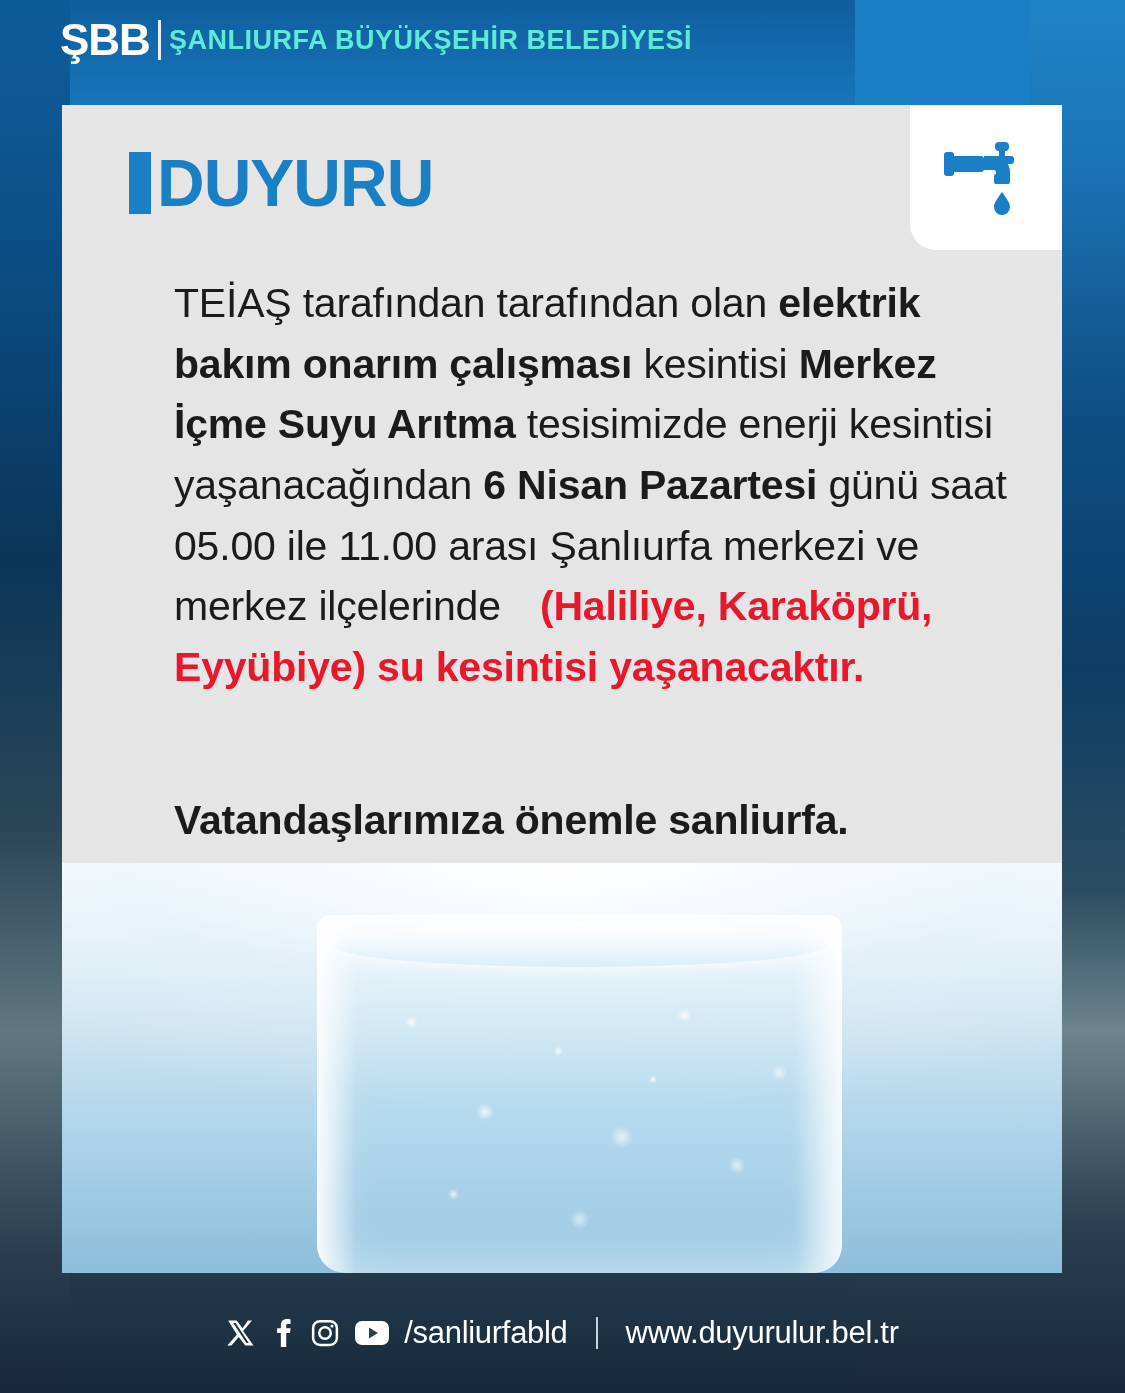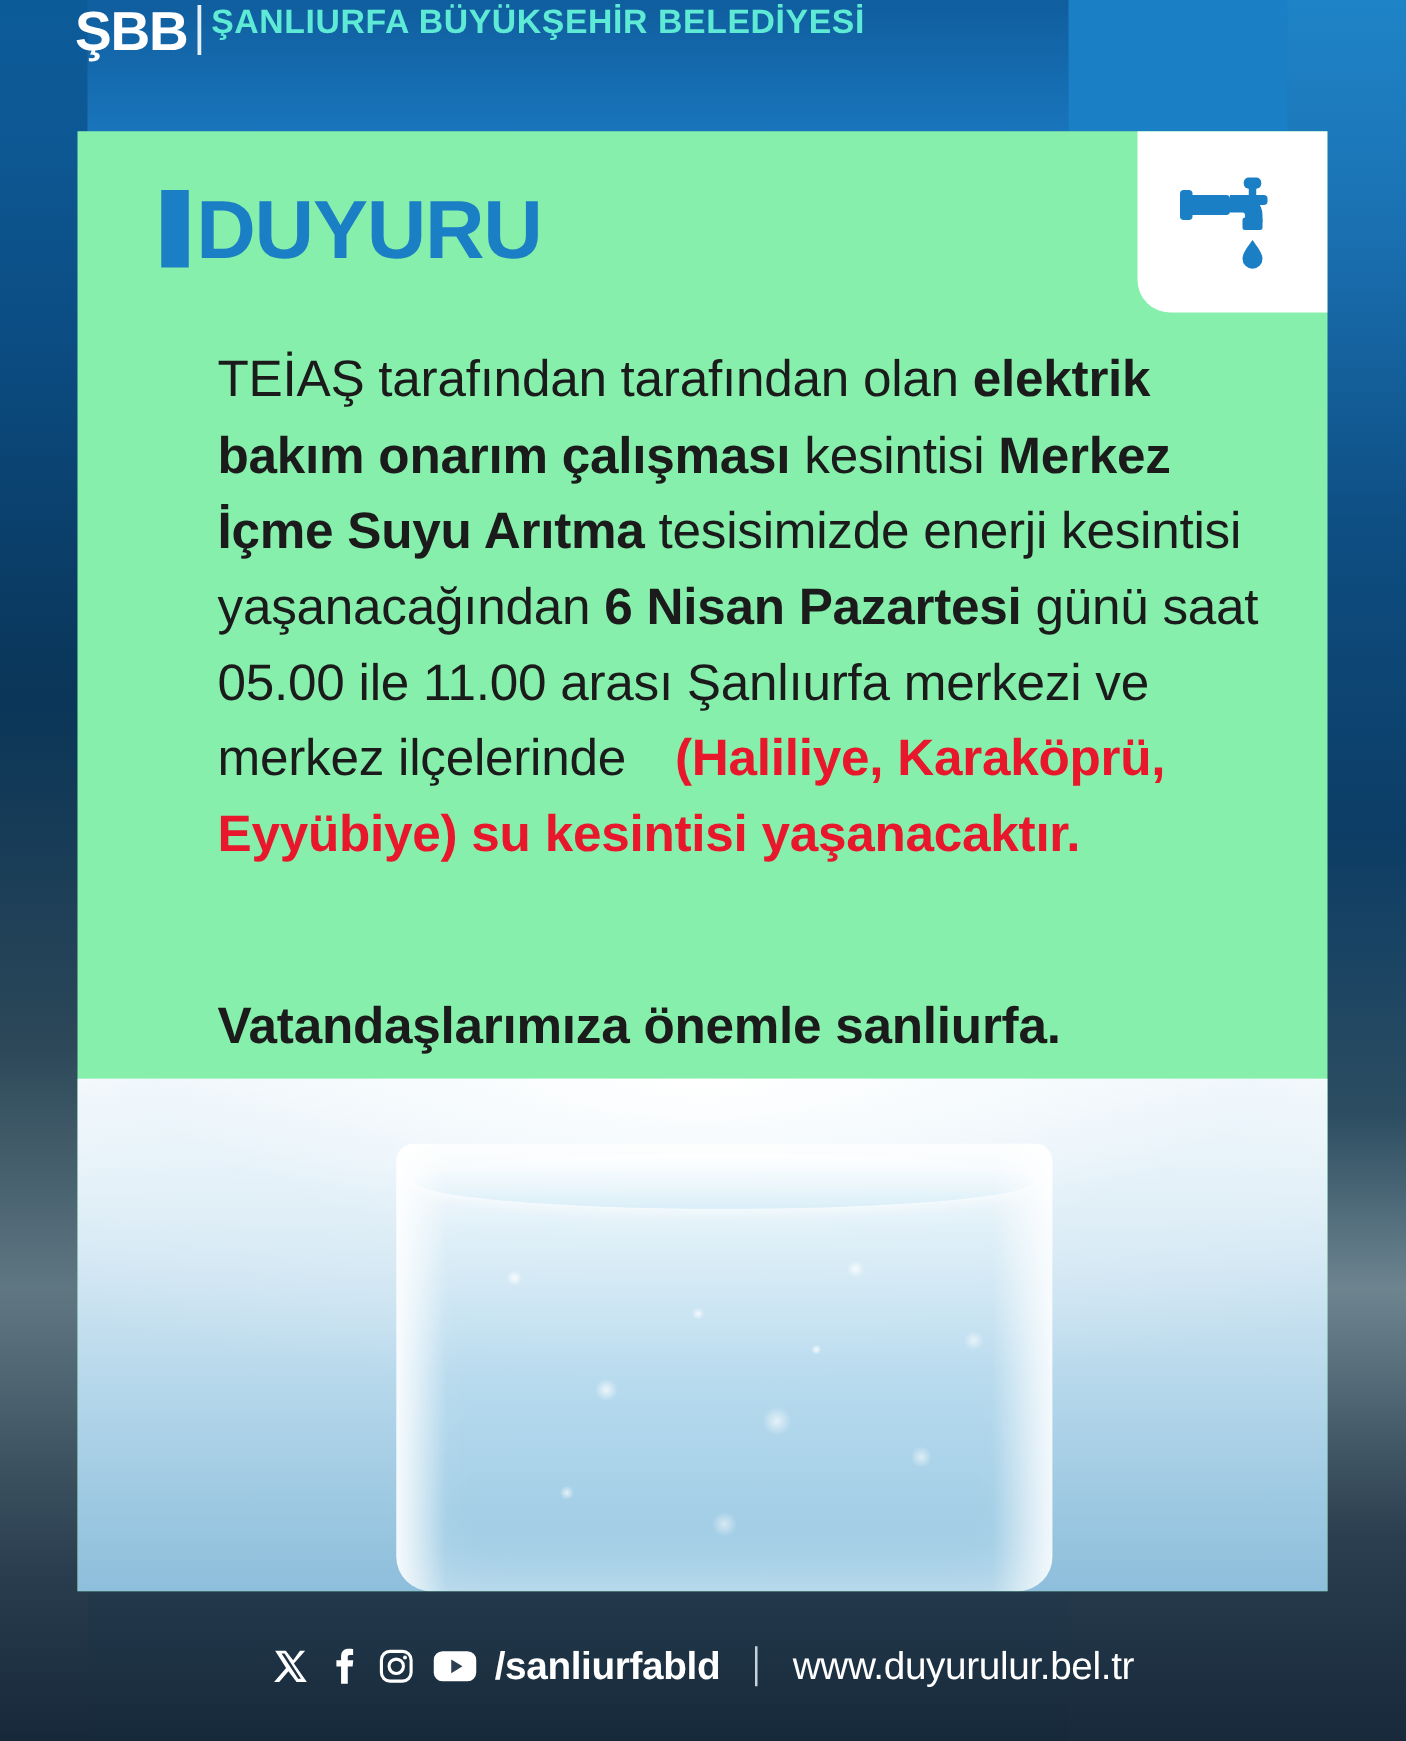--- a/index.html
+++ b/index.html
@@ -56,22 +56,23 @@
   .bg-blue-tab {
     position: absolute;
     top: 0; left: 855px;
     width: 175px; height: 120px;
     background: #1a7fc4;
   }
 
   
   .header {
     position: absolute;
-    top: 4px; left: 60px;
-    display: flex;
+    top: 18px; left: 60px;
+    display: flex;
+    align-items: center;
     gap: 8px;
     z-index: 5;
   }
   .logo-sbb {
     color: #ffffff;
     font-size: 44px;
     font-weight: bold;
     letter-spacing: -1px;
     line-height: 1;
   }
@@ -89,21 +90,21 @@
     line-height: 1;
     white-space: nowrap;
   }
 
   
   .card {
     position: absolute;
     top: 105px; left: 62px;
     width: 1000px;
     height: 1168px;
-    background: #86efac;
+    background: #e5e5e5;
     overflow: hidden;
   }
 
   
   .tap-badge {
     position: absolute;
     top: 0; right: 0;
     width: 152px;
     height: 145px;
     background: #ffffff;
@@ -232,21 +233,21 @@
     z-index: 5;
   }
   .social-icons {
     display: flex;
     align-items: center;
     gap: 14px;
   }
   .social-icons svg { display: block; }
   .handle {
     font-size: 31px;
-    font-weight: bold;
+    font-weight: normal;
     color: #ffffff;
     letter-spacing: -.3px;
   }
   .foot-divider {
     width: 2px;
     height: 32px;
     background: #c7d3db;
     margin: 0 14px;
   }
   .website {

